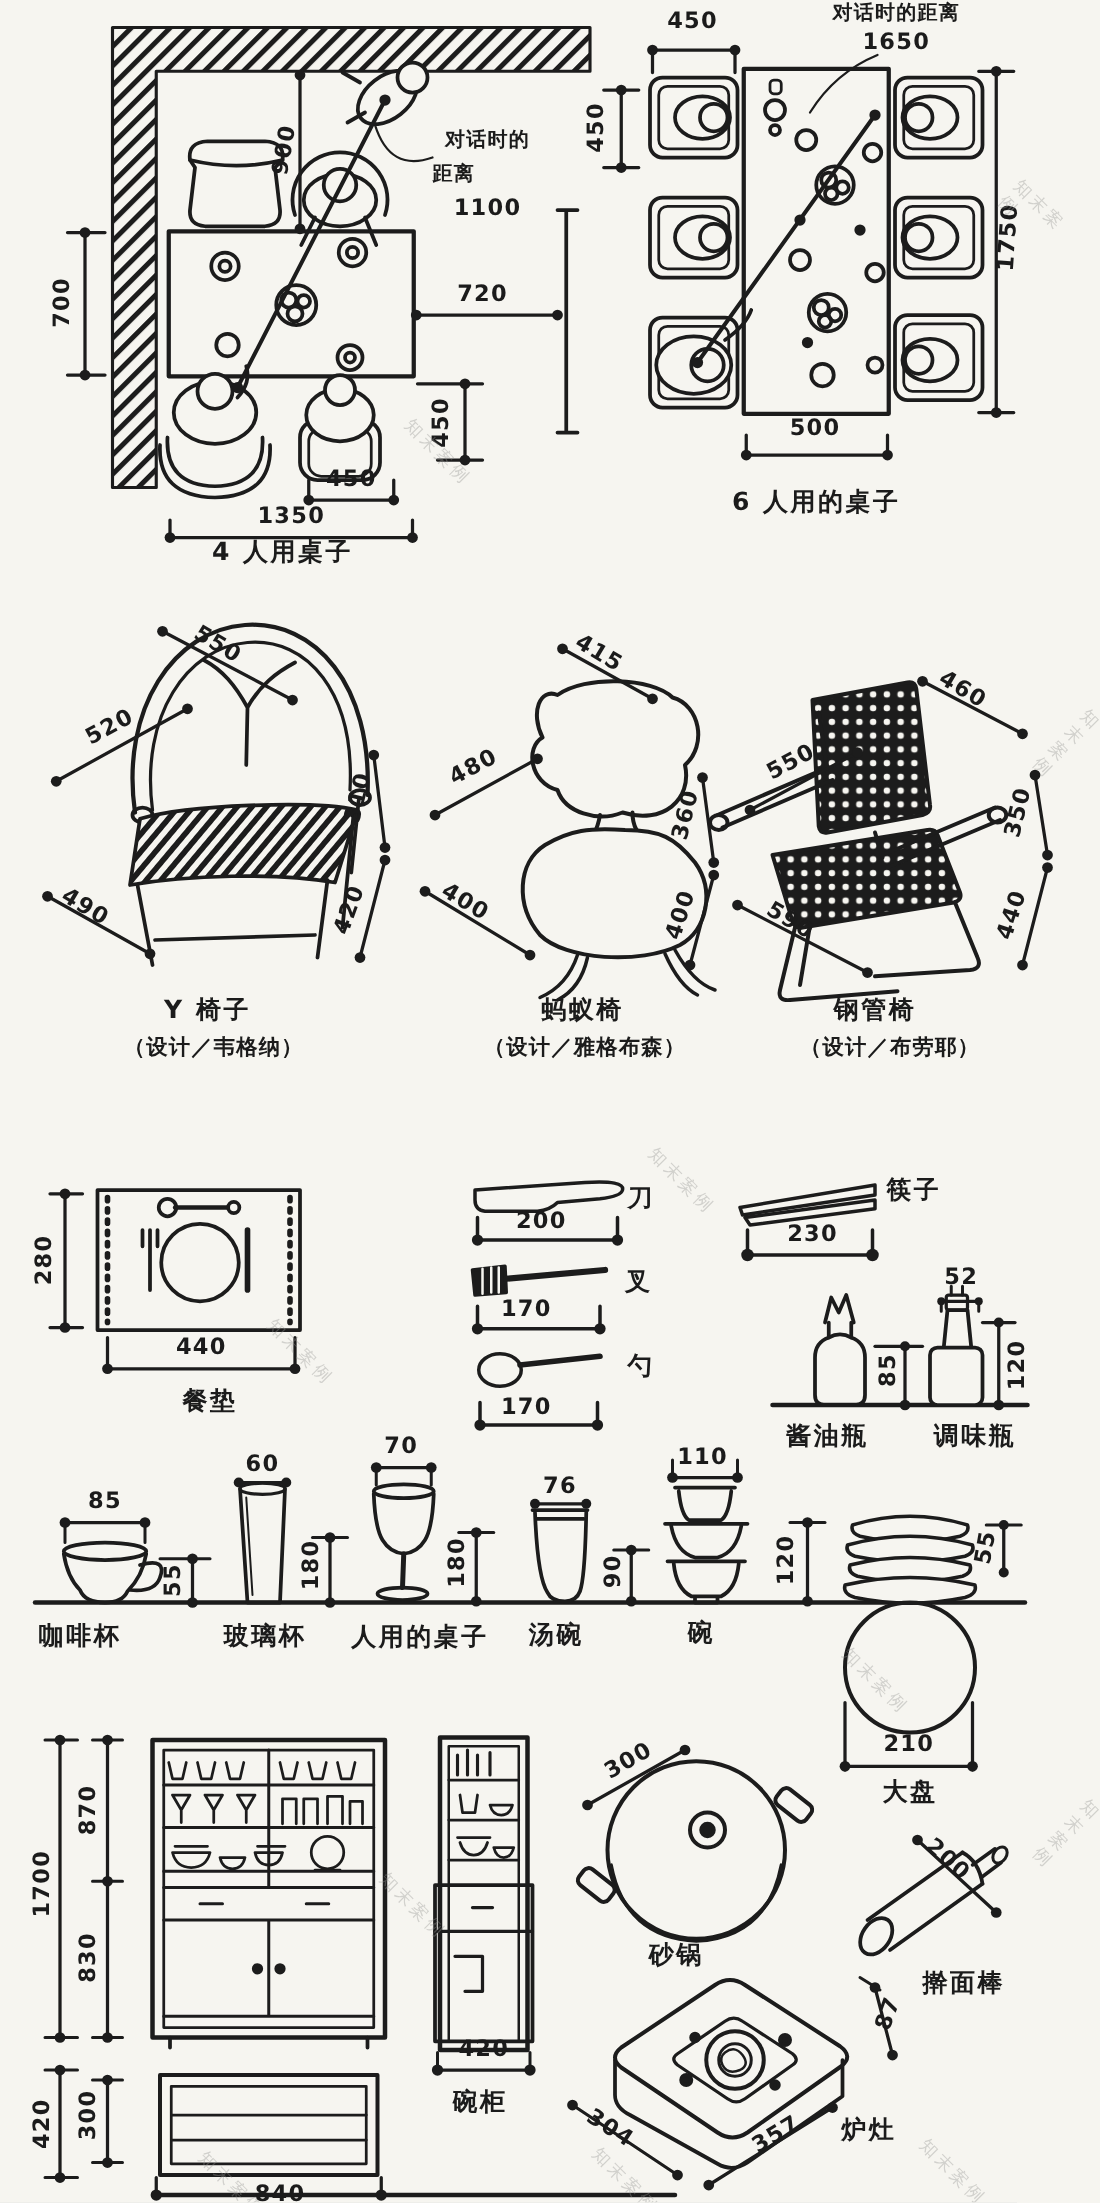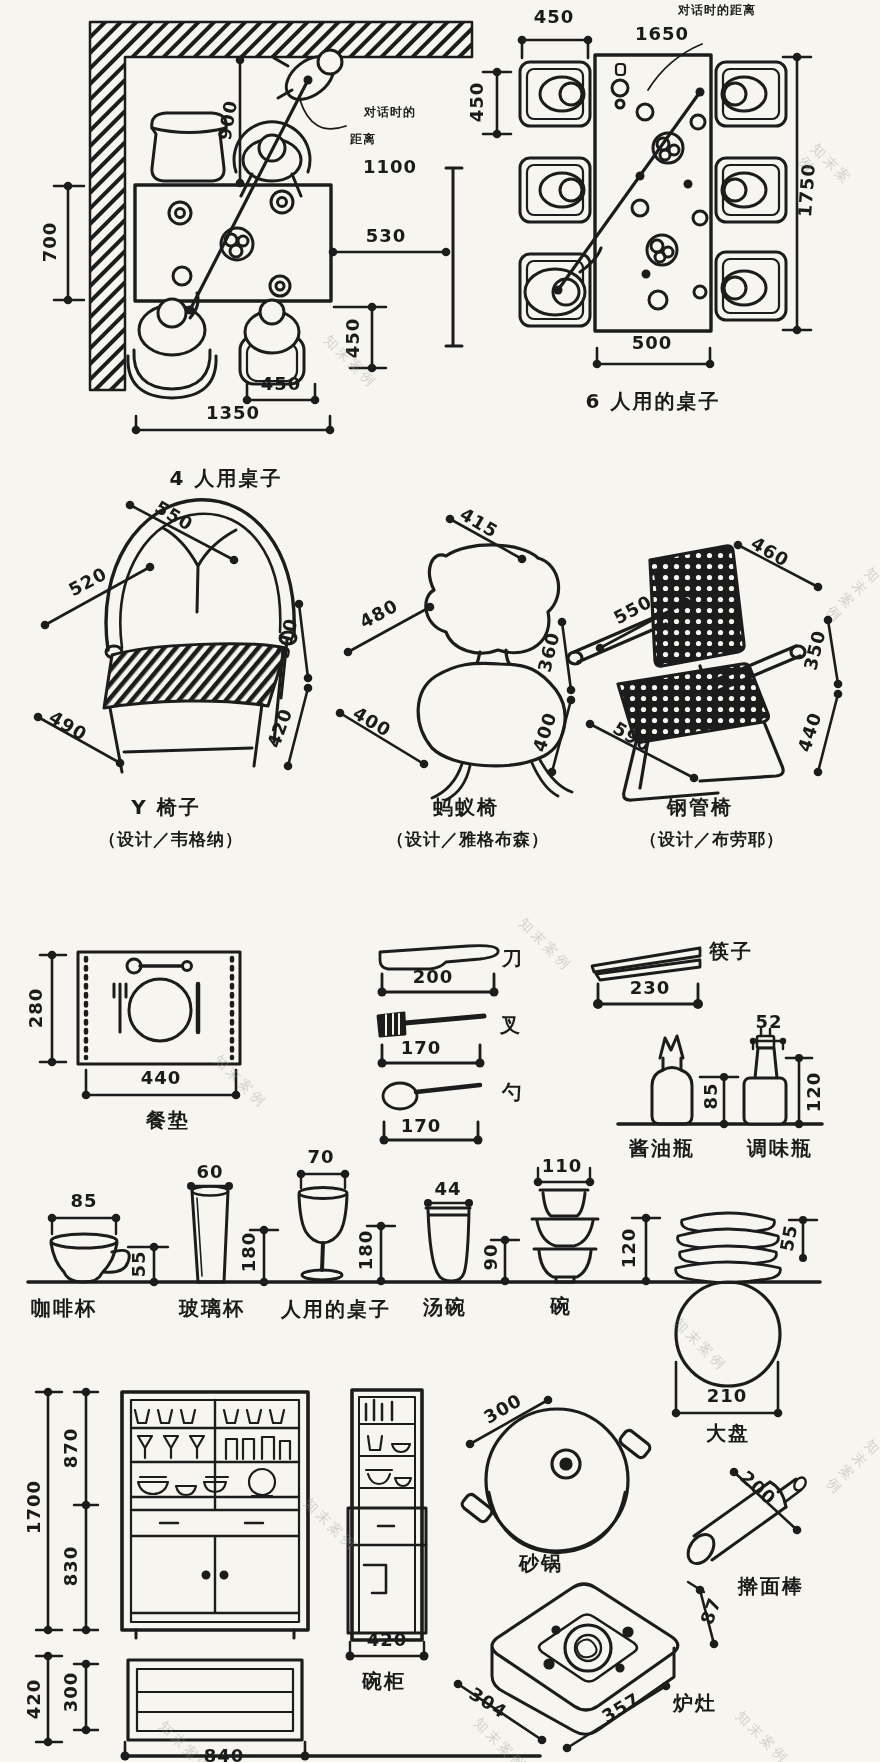--- a/index.html
+++ b/index.html
@@ -2,21 +2,21 @@
 <html><head>
 <meta charset="utf-8">
 <style>
   html,body{margin:0;padding:0;background:#e8e8e6;}
   .page{position:relative;width:880px;height:1762px;background:#f6f5f0;overflow:hidden;
         font-family:"DejaVu Sans",sans-serif;}
   .lbl{position:absolute;transform:translate(-50%,-50%) rotate(var(--r,0deg));
        font-family:"DejaVu Sans",sans-serif;font-weight:700;color:#1b1b1b;
        line-height:1;white-space:nowrap;}
   .dim{font-size:18px;letter-spacing:1px;}
-  .note{font-size:12px;letter-spacing:1px;}
+  .note{font-size:16px;letter-spacing:1px;}
   .zh{font-size:20px;letter-spacing:2px;}
   .zh-s{font-size:17px;letter-spacing:1px;}
   .wm{position:absolute;transform:translate(-50%,-50%) rotate(45deg);
       font-size:14px;letter-spacing:3px;color:rgba(150,150,148,0.38);font-weight:400;}
   svg.art{position:absolute;left:0;top:0;}
 </style>
 </head>
 <body>
 
 <div class="page">
@@ -516,32 +516,32 @@
         <circle cx="714" cy="1644" r="4.3"></circle>
     <circle cx="458" cy="1684" r="4.3"></circle>
         <circle cx="542" cy="1740" r="4.3"></circle>
     <circle cx="567" cy="1748" r="4.3"></circle>
         <circle cx="666" cy="1686" r="4.3"></circle>
   </g>
 </svg>
 
 <span class="lbl dim" style="left:228px;top:120px;--r:-80deg">900</span>
 <span class="lbl dim" style="left:50px;top:242px;--r:-90deg">700</span>
-<span class="lbl dim" style="left:386px;top:236px">530</span>
+<span class="lbl dim" style="left:386px;top:236px">720</span>
 <span class="lbl note" style="left:390px;top:112px">对话时的</span>
 <span class="lbl note" style="left:363px;top:139px">距离</span>
 <span class="lbl dim" style="left:390px;top:167px">1100</span>
 <span class="lbl dim" style="left:353px;top:338px;--r:-90deg">450</span>
 <span class="lbl dim" style="left:281px;top:384px">450</span>
 <span class="lbl dim" style="left:233px;top:413px">1350</span>
-<span class="lbl zh" style="left:226px;top:478px">4 人用桌子</span>
+<span class="lbl zh" style="left:226px;top:441px">4 人用桌子</span>
 
 <span class="lbl dim" style="left:554px;top:17px">450</span>
 <span class="lbl note" style="left:717px;top:10px">对话时的距离</span>
-<span class="lbl dim" style="left:662px;top:34px">1650</span>
+<span class="lbl dim" style="left:717px;top:34px">1650</span>
 <span class="lbl dim" style="left:477px;top:102px;--r:-90deg">450</span>
 <span class="lbl dim" style="left:807px;top:190px;--r:-86deg">1750</span>
 <span class="lbl dim" style="left:652px;top:343px">500</span>
 <span class="lbl zh" style="left:653px;top:401px">6 人用的桌子</span>
 
 <span class="lbl dim" style="left:174px;top:516px;--r:31deg">550</span>
 <span class="lbl dim" style="left:88px;top:582px;--r:-28deg">520</span>
 <span class="lbl dim" style="left:68px;top:726px;--r:31deg">490</span>
 <span class="lbl dim" style="left:287px;top:638px;--r:-76deg">310</span>
 <span class="lbl dim" style="left:280px;top:728px;--r:-70deg">420</span>
@@ -583,21 +583,21 @@
 
 <span class="lbl dim" style="left:84px;top:1201px">85</span>
 <span class="lbl dim" style="left:139px;top:1264px;--r:-90deg">55</span>
 <span class="lbl zh" style="left:64px;top:1308px">咖啡杯</span>
 <span class="lbl dim" style="left:210px;top:1172px">60</span>
 <span class="lbl dim" style="left:249px;top:1252px;--r:-90deg">180</span>
 <span class="lbl zh" style="left:212px;top:1308px">玻璃杯</span>
 <span class="lbl dim" style="left:321px;top:1157px">70</span>
 <span class="lbl dim" style="left:366px;top:1250px;--r:-90deg">180</span>
 <span class="lbl zh" style="left:336px;top:1309px">人用的桌子</span>
-<span class="lbl dim" style="left:448px;top:1189px">44</span>
+<span class="lbl dim" style="left:448px;top:1189px">76</span>
 <span class="lbl dim" style="left:491px;top:1257px;--r:-90deg">90</span>
 <span class="lbl zh" style="left:445px;top:1307px">汤碗</span>
 <span class="lbl dim" style="left:562px;top:1166px">110</span>
 <span class="lbl dim" style="left:629px;top:1248px;--r:-90deg">120</span>
 <span class="lbl zh" style="left:561px;top:1306px">碗</span>
 <span class="lbl dim" style="left:789px;top:1238px;--r:-80deg">55</span>
 <span class="lbl dim" style="left:727px;top:1396px">210</span>
 <span class="lbl zh" style="left:728px;top:1433px">大盘</span>
 
 <span class="lbl dim" style="left:34px;top:1507px;--r:-90deg">1700</span>

